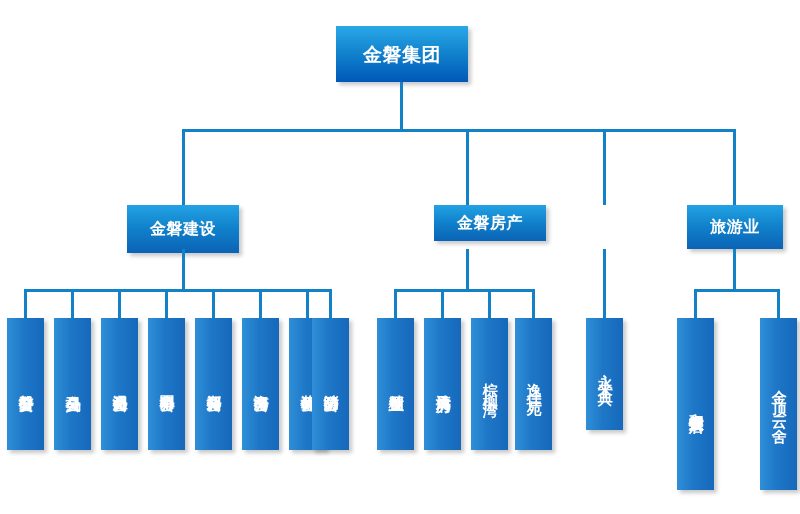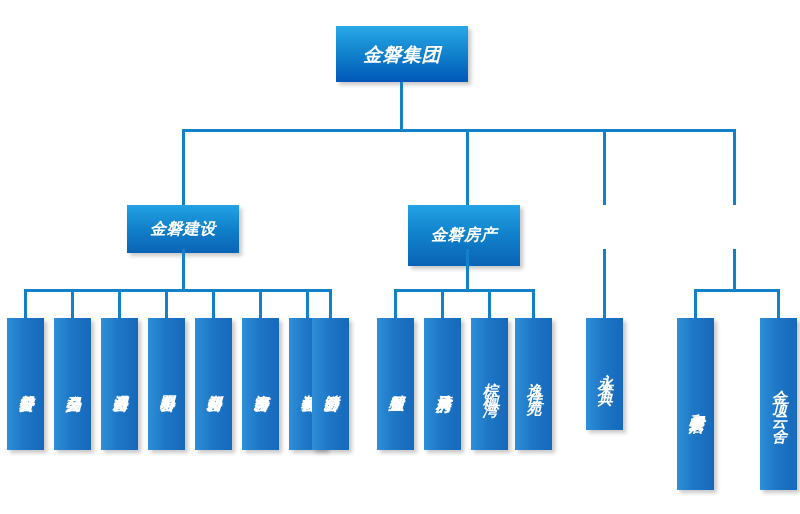--- a/index.html
+++ b/index.html
@@ -34,21 +34,20 @@
     box-sizing: border-box;
     color: #ffffff;
     display: flex;
     align-items: center;
     justify-content: center;
     text-align: center;
     box-shadow: 3px 3px 4px rgba(0,0,0,0.22);
     background: linear-gradient(to bottom, #1b9ae0 0%, #0f72c4 55%, #0a62b4 100%);
     line-height: 1.18;
     letter-spacing: 0.5px;
-    font-style: italic;
   }
   .node-root {
     font-size: 19px;
     font-weight: bold;
     background: linear-gradient(to bottom, #29a8e8 0%, #1385cf 45%, #0057b8 100%);
   }
   .node-l2 {
     font-size: 16px;
     font-weight: bold;
     background: linear-gradient(to bottom, #23a2e4 0%, #1080ca 50%, #0b63b6 100%);
@@ -79,22 +78,25 @@
   <div class="conn conn-h" style="left:182px; top:129px; width:554px; height:3px;"></div>
 
   <div class="conn conn-v" style="left:182px; top:129px; width:3px; height:76px;"></div>
   <div class="conn conn-v" style="left:466px; top:129px; width:3px; height:76px;"></div>
   <div class="conn conn-v" style="left:603px; top:129px; width:3px; height:76px;"></div>
   <div class="conn conn-v" style="left:733px; top:129px; width:3px; height:76px;"></div>
 
   <div class="node node-l2" style="left:127px; top:205px; width:112px; height:48px;">
     <span>金磐建设</span>
   </div>
-  <div class="node node-l2" style="left:408px; top:205px; width:112px; height:61px;">
+  <div class="node node-l2" style="left:434px; top:205px; width:112px; height:36px;">
     <span>金磐房产</span>
+  </div>
+  <div class="node node-l2" style="left:687px; top:205px; width:96px; height:44px;">
+    <span>旅游业</span>
   </div>
 
   <div class="conn conn-v" style="left:182px; top:249px; width:3px; height:42px;"></div>
   <div class="conn conn-h" style="left:24px; top:289px; width:305px; height:3px;"></div>
 
   <div class="conn conn-v" style="left:24px; top:289px; width:3px; height:30px;"></div>
   <div class="conn conn-v" style="left:71px; top:289px; width:3px; height:30px;"></div>
   <div class="conn conn-v" style="left:118px; top:289px; width:3px; height:30px;"></div>
   <div class="conn conn-v" style="left:165px; top:289px; width:3px; height:30px;"></div>
   <div class="conn conn-v" style="left:212px; top:289px; width:3px; height:30px;"></div>

